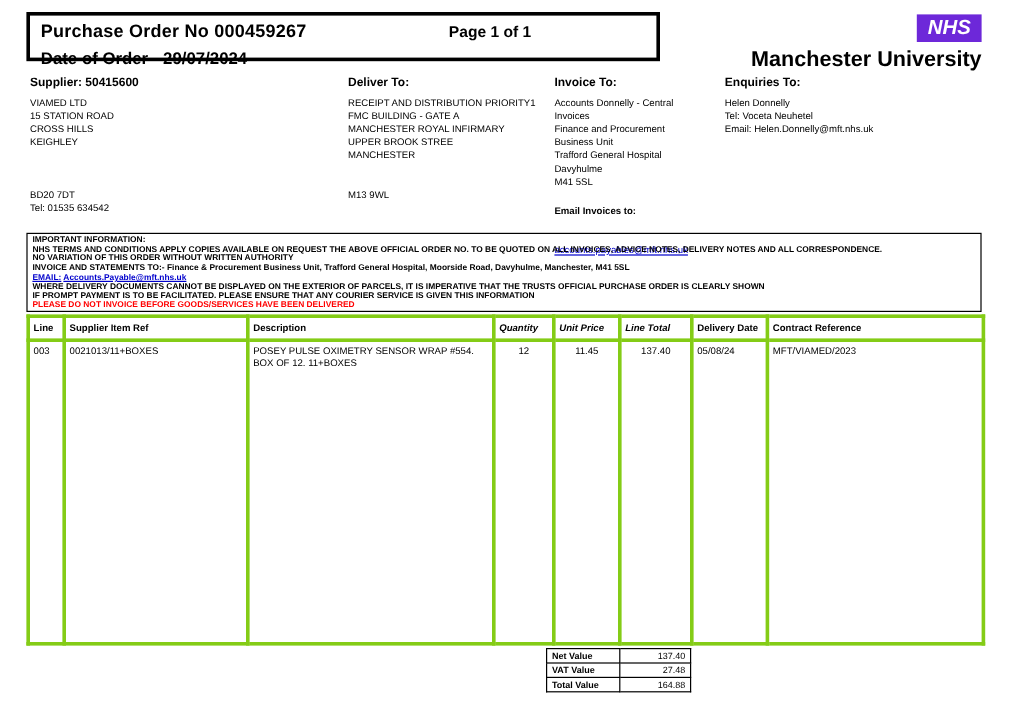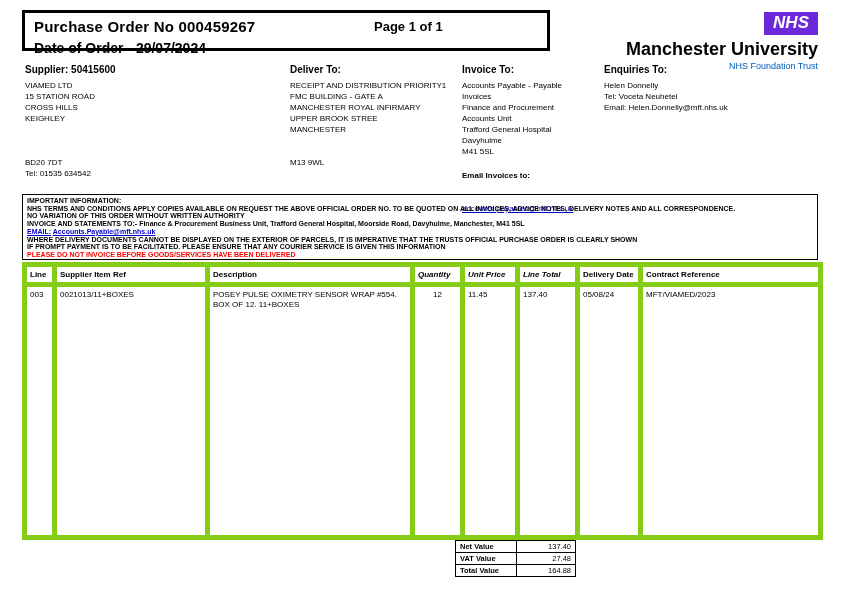--- a/index.html
+++ b/index.html
@@ -36,27 +36,27 @@
   
   .important-box { position:absolute; left:22px; top:194px; width:796px; height:66px;
     border:1px solid #000; padding:2px 4px; font-size:7px; line-height:7.7px;
     font-weight:bold; }
   .imp-link { color:#0000CC; text-decoration:underline; cursor:pointer; }
   .imp-warning { color:#FF0000; }
 
   
   .po-table { position:absolute; left:22px; top:262px; width:796px;
     border-collapse:collapse; table-layout:fixed; font-size:8px; }
-  .po-table th, .po-table td { border:5px solid #84cc16; }
+  .po-table th, .po-table td { border:3px solid #84cc16; }
   .po-table th { height:20px; font-size:8px; font-weight:bold; text-align:left;
     padding:2px 3px; vertical-align:middle; }
   .po-table td { height:253px; vertical-align:top; padding:3px; }
   .th-center { text-align:center;font-style:italic; }
   .cell-center { text-align:center; }
-  .cell-right { text-align:left; padding-right:8px; }
+  .cell-right { text-align:center; padding-right:8px; }
   .desc-line { line-height:10px; }
 
   
   .totals { position:absolute; left:455px; top:540px; border-collapse:collapse;
     font-size:7.5px; }
   .totals td { border:1px solid #000; height:12px; padding:1px 4px; vertical-align:middle; }
   .t-label { width:61px; font-weight:bold; }
   .t-value { width:59px; text-align:right; }
 </style>
 </head>
@@ -70,21 +70,20 @@
       <span class="po-page">Page 1 of 1</span>
     </div>
     <div class="po-date">Date of Order - 29/07/2024</div>
   </div>
 
   <div class="nhs-block">
     <div>
       <span class="nhs-logo">NHS</span>
     </div>
     <div class="org-name">Manchester University</div>
-    <div class="trust-name">NHS Foundation Trust</div>
   </div>
 
   <div class="info-col col-supplier">
     <div class="col-title">Supplier: 50415600</div>
     <div class="addr-line">VIAMED LTD</div>
     <div class="addr-line">15 STATION ROAD</div>
     <div class="addr-line">CROSS HILLS</div>
     <div class="addr-line">KEIGHLEY</div>
     <div class="addr-line"></div>
     <div class="addr-line"></div>
@@ -100,24 +99,24 @@
     <div class="addr-line">MANCHESTER ROYAL INFIRMARY</div>
     <div class="addr-line">UPPER BROOK STREE</div>
     <div class="addr-line">MANCHESTER</div>
     <div class="addr-line"></div>
     <div class="addr-line"></div>
     <div class="addr-line">M13 9WL</div>
   </div>
 
   <div class="info-col col-invoice">
     <div class="col-title">Invoice To:</div>
-    <div class="addr-line">Accounts Payable - Payable</div>
+    <div class="addr-line">Accounts Donnelly - Central</div>
     <div class="addr-line">Invoices</div>
     <div class="addr-line">Finance and Procurement</div>
-    <div class="addr-line">Accounts Unit</div>
+    <div class="addr-line">Business Unit</div>
     <div class="addr-line">Trafford General Hospital</div>
     <div class="addr-line">Davyhulme</div>
     <div class="addr-line">M41 5SL</div>
     <div class="addr-line email-label">Email Invoices to:</div>
     <div class="addr-line email-link">accounts.payables@mft.nhs.uk</div>
   </div>
 
   <div class="info-col col-enquiries">
     <div class="col-title">Enquiries To:</div>
     <div class="addr-line">Helen Donnelly</div>

